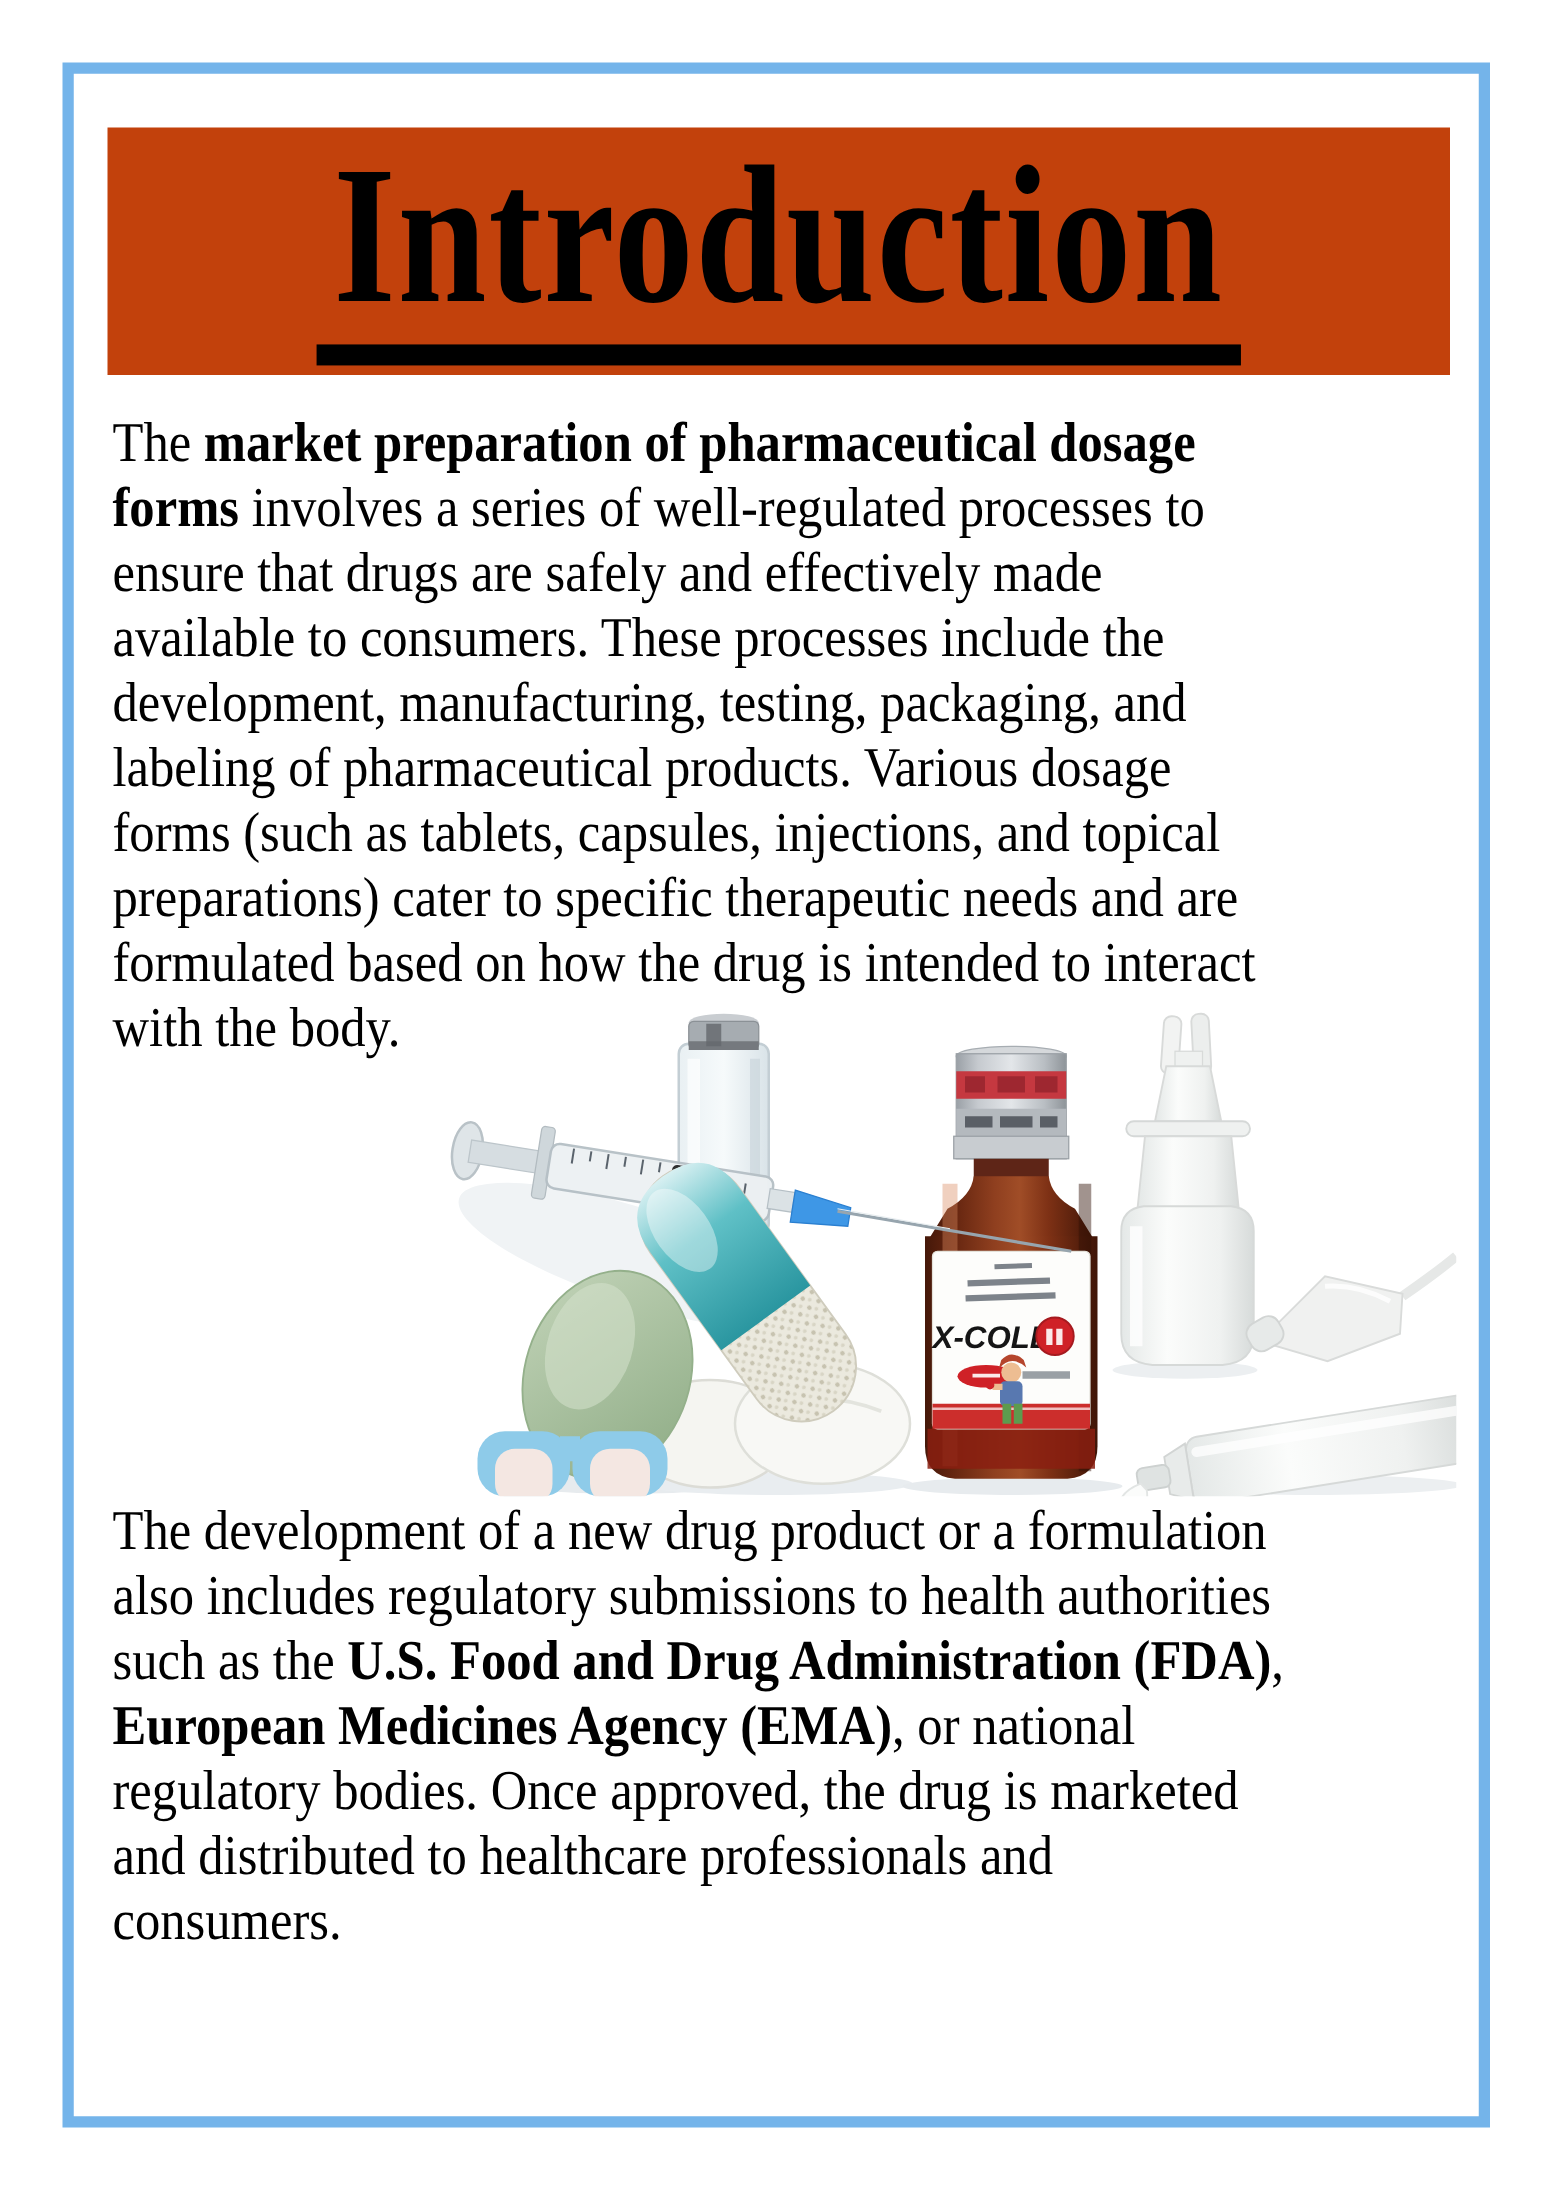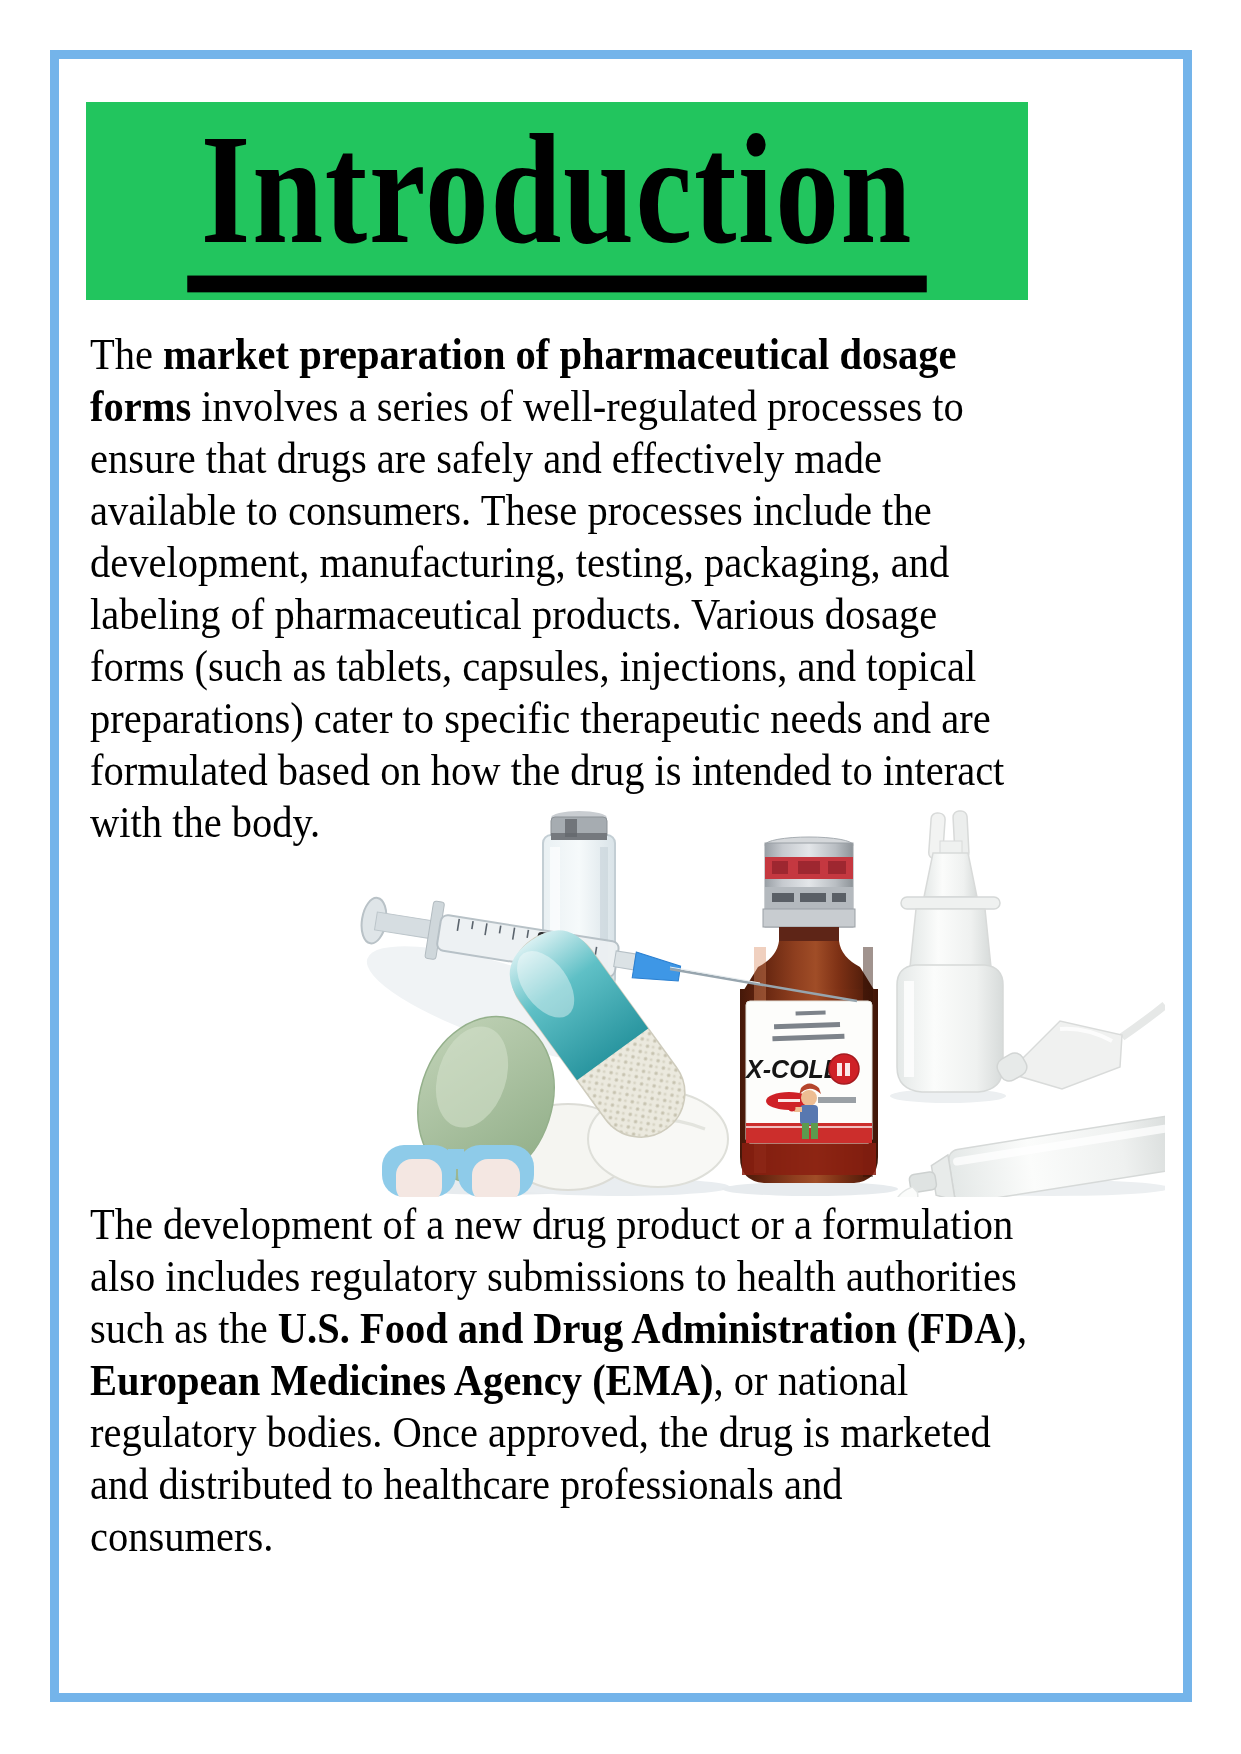--- a/index.html
+++ b/index.html
@@ -1,21 +1,21 @@
 <!DOCTYPE html>
 <html><head>
 <meta charset="utf-8">
 <style>
   html,body{margin:0;padding:0;background:#ffffff;}
   .page{position:relative;width:1241px;height:1754px;background:#ffffff;overflow:hidden;
         font-family:"Liberation Serif","DejaVu Serif",serif;color:#000;}
   .frame{position:absolute;left:50px;top:50px;width:1142px;height:1652px;
          border:9px solid #74b4ea;box-sizing:border-box;}
-  .banner{position:absolute;left:86px;top:102px;width:942px;height:198px;
-          background:#22c55e;display:flex;align-items:center;justify-content:center;}
+  .banner{position:absolute;left:86px;top:102px;width:1074px;height:198px;
+          background:#c2410c;display:flex;align-items:center;justify-content:center;}
   .banner h1{margin:0;font-weight:bold;font-size:150px;line-height:1;
              letter-spacing:2px;transform:scale(0.85,1.05);white-space:nowrap;}
   .banner h1 .ul{border-bottom:16px solid #000;padding:0 16px 8px 16px;display:inline-block;}
   .para{position:absolute;left:90px;transform:scaleX(0.9);transform-origin:0 0;
         font-size:45px;line-height:52px;}
   .para .line{white-space:nowrap;}
   .para .b{font-weight:bold;}
   #para-0{top:328px;}
   #para-1{top:1198px;}
   .figure{position:absolute;left:360px;top:805px;width:805px;height:392px;}

